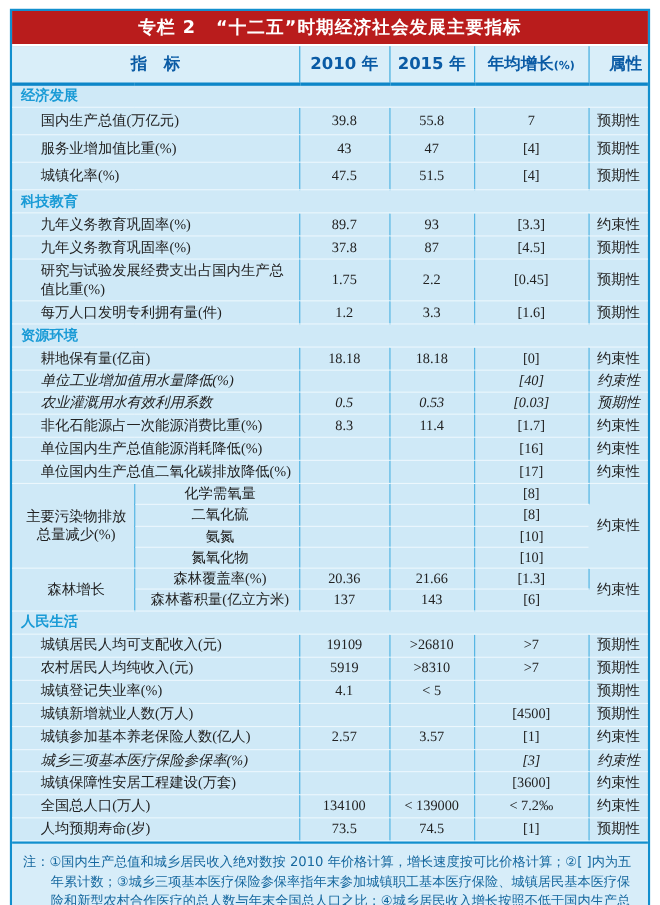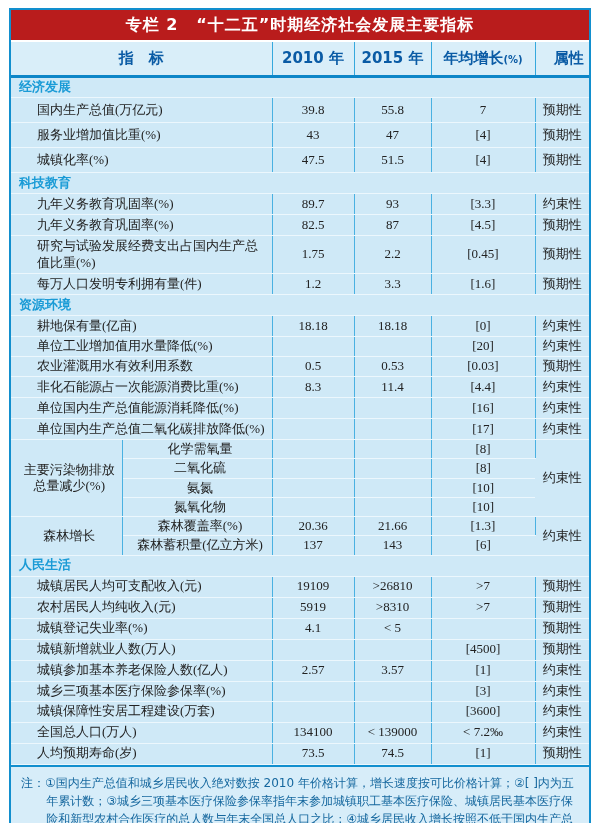--- a/index.html
+++ b/index.html
@@ -40,21 +40,21 @@
   tbody td:last-child,tbody td.lastcol{border-right:none;}
   tr.sec td{
     border-right:none;text-align:left;padding-left:8px;
     color:#1a9bd6;font-weight:bold;font-size:13px;
     font-family:Liberation Sans, sans-serif;
   }
   td.ind{text-align:left;padding-left:26px;padding-right:4px;}
   td.grp,td.sub{text-align:center;padding-left:8px;}
   tr{height:21px;}
   tr.r25{height:25px;margin-left:44px;}
-  tr.r20{height:20px;}
+  tr.r20{height:20px;font-style:italic;}
   tr.r17{height:17px;}
   tr.r38{height:38px;padding-left:35px;}
   .notes{
     border-top:2px solid #128fce;
     background:#d7edf9;color:#15679e;
     font-size:12px;line-height:1.5;
     padding:7px 10px 8px 10px;
   }
   .notes p{margin:0;padding-left:2.1em;text-indent:-2.1em;}
 </style>
@@ -118,21 +118,21 @@
         </tr>
       <tr>
         <td colspan="2" class="ind">九年义务教育巩固率(%)</td>
         <td>89.7</td>
         <td>93</td>
         <td>[3.3]</td>
         <td>约束性</td>
       </tr>
       <tr>
         <td colspan="2" class="ind">九年义务教育巩固率(%)</td>
-        <td>82.5</td>
+        <td>37.8</td>
         <td>87</td>
         <td>[4.5]</td>
         <td>预期性</td>
       </tr>
       <tr class="r38">
         <td colspan="2" class="ind">研究与试验发展经费支出占国内生产总值比重(%)</td>
         <td>1.75</td>
         <td>2.2</td>
         <td>[0.45]</td>
         <td>预期性</td>
@@ -152,35 +152,35 @@
         <td colspan="2" class="ind">耕地保有量(亿亩)</td>
         <td>18.18</td>
         <td>18.18</td>
         <td>[0]</td>
         <td>约束性</td>
       </tr>
       <tr class="r20">
         <td colspan="2" class="ind">单位工业增加值用水量降低(%)</td>
         <td></td>
         <td></td>
-        <td>[20]</td>
+        <td>[40]</td>
         <td>约束性</td>
       </tr>
       <tr class="r20">
         <td colspan="2" class="ind">农业灌溉用水有效利用系数</td>
         <td>0.5</td>
         <td>0.53</td>
         <td>[0.03]</td>
         <td>预期性</td>
       </tr>
       <tr>
         <td colspan="2" class="ind">非化石能源占一次能源消费比重(%)</td>
         <td>8.3</td>
         <td>11.4</td>
-        <td>[4.4]</td>
+        <td>[1.7]</td>
         <td>约束性</td>
       </tr>
       <tr>
         <td colspan="2" class="ind">单位国内生产总值能源消耗降低(%)</td>
         <td></td>
         <td></td>
         <td>[16]</td>
         <td>约束性</td>
       </tr>
       <tr>

